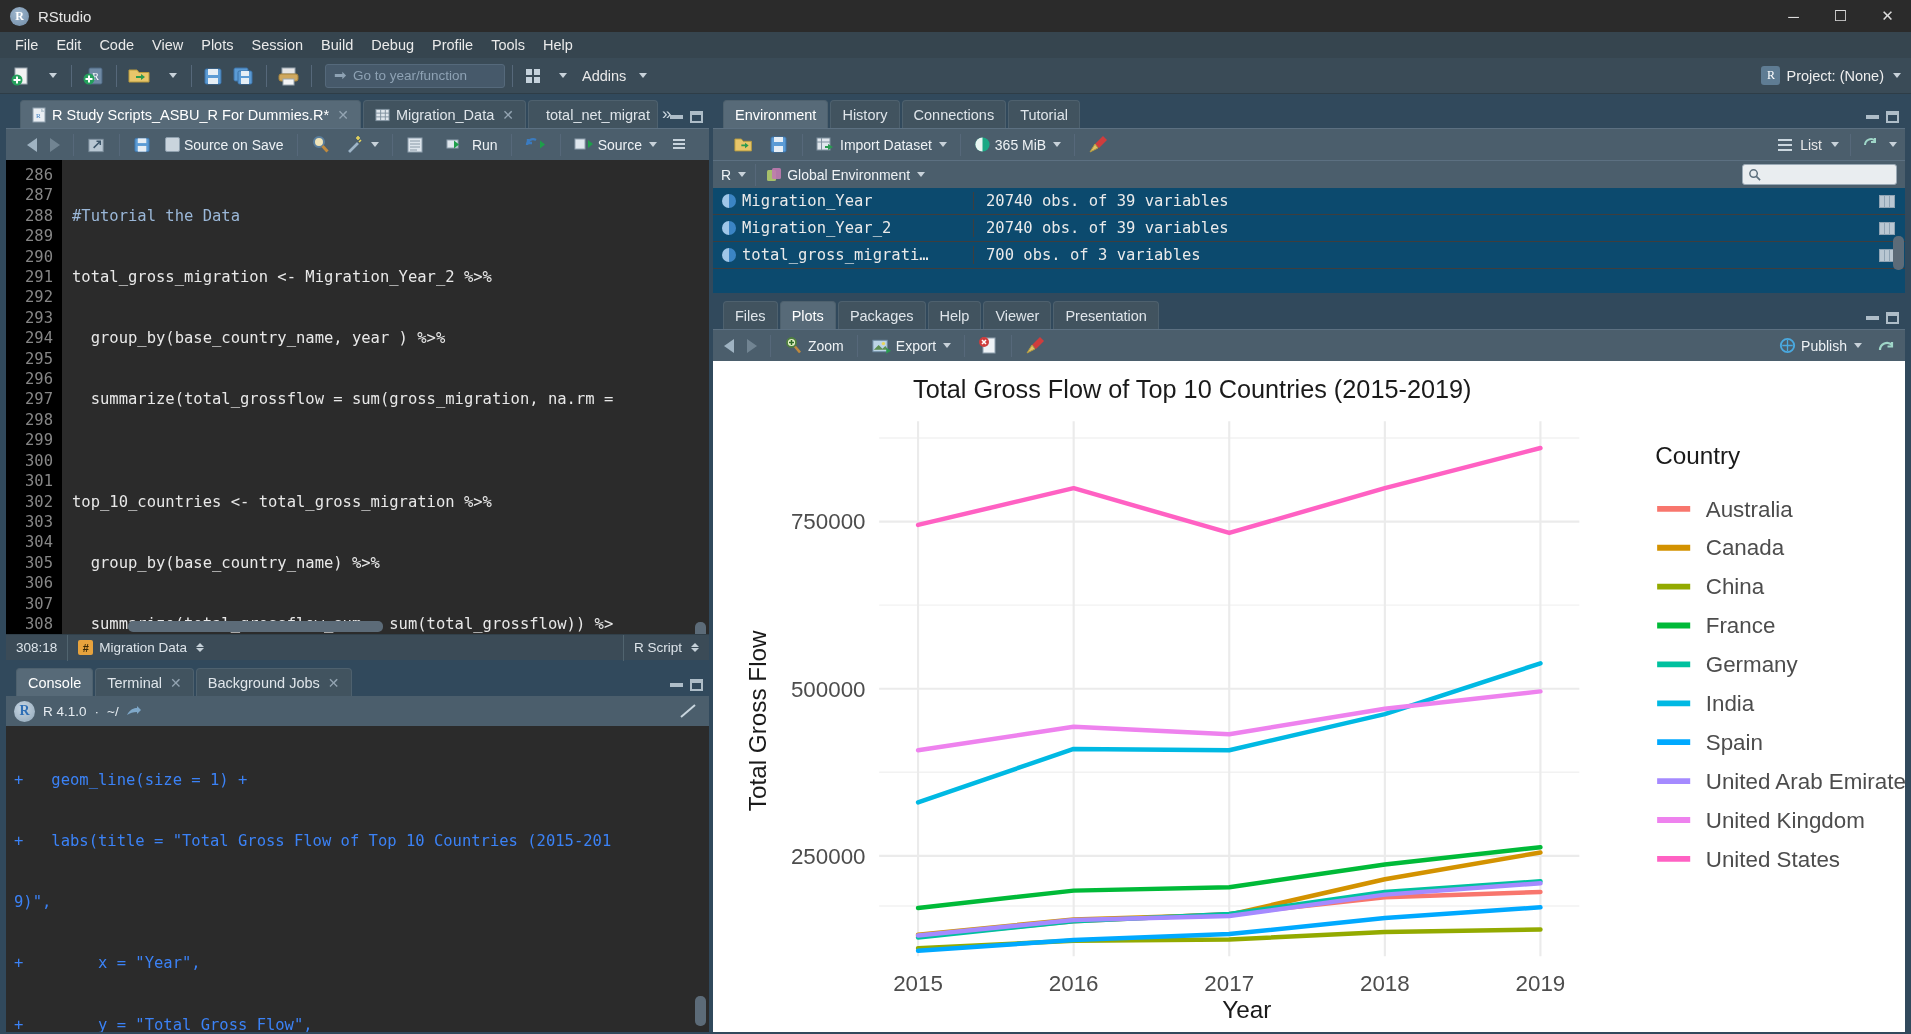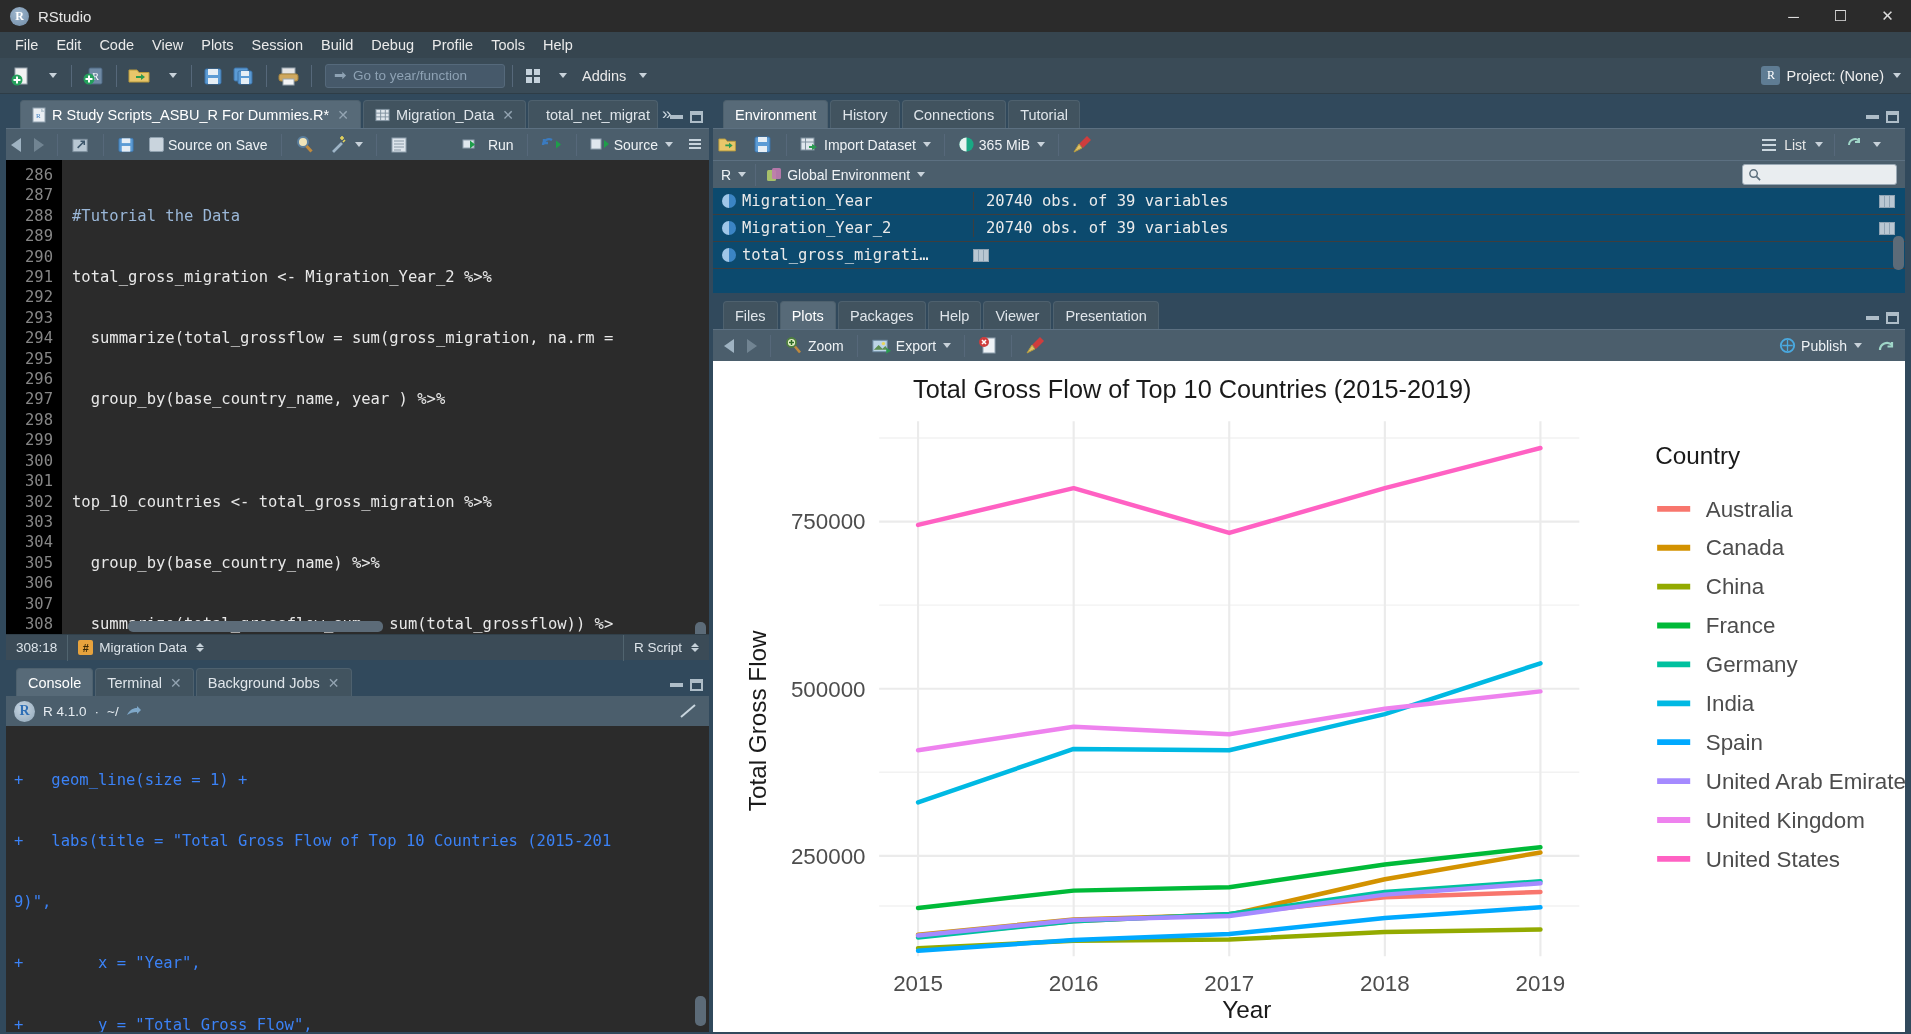--- a/index.html
+++ b/index.html
@@ -86,21 +86,21 @@
   .ptab.active { background: #576a78; color: #fff; }
   .ptab .x { color: #93a4b2; font-size: 14px; margin-left: 2px; }
   .minmax {
     position: absolute; right: 6px; bottom: 5px; display: flex; gap: 7px; align-items: center;
   }
   .mm-min { width: 13px; height: 4px; background: #aebdc8; }
   .mm-max { width: 13px; height: 12px; border: 2px solid #aebdc8; border-top-width: 4px; }
 
   .pane-toolbar {
     height: 32px; background: #4b5e6c; display: flex; align-items: center;
-    padding: 0 0; gap: 3px; border-top: 1px solid #5c7081; position: relative;
+    padding: 0 16px; gap: 3px; border-top: 1px solid #5c7081; position: relative;
   }
   .pt-btn { display: flex; align-items: center; gap: 4px; padding: 2px 5px;
             font-size: 14px; color: #eef2f5; height: 26px; }
 
   
   #editor-pane { flex: 0 0 auto; height: 562px; }
   #editor-body {
     flex: 1; background: #2b2b2b; display: flex; overflow: hidden;
     position: relative; font-family: "DejaVu Sans Mono", monospace; font-size: 15.5px;
   }
@@ -458,22 +458,22 @@
           <div>304</div>
           <div>305</div>
           <div>306</div>
           <div>307</div>
           <div>308</div>
 
         </div>
         <div id="codearea">
           <div class="c-com">#Tutorial the Data</div>
           <div>total_gross_migration &lt;- Migration_Year_2 %&gt;%</div>
+          <div>  group_by(base_country_name, year ) %&gt;%</div>
           <div>  summarize(total_grossflow = sum(gross_migration, na.rm =</div>
-          <div>  group_by(base_country_name, year ) %&gt;%</div>
           <div></div>
           <div>top_10_countries &lt;- total_gross_migration %&gt;%</div>
           <div>  group_by(base_country_name) %&gt;%</div>
           <div>  summarize(total_grossflow_sum = sum(total_grossflow)) %&gt;</div>
           
           
           
           <div></div>
           
           
@@ -613,21 +613,21 @@
           <div class="caret"></div>
         </div>
         <div class="tb-sep"></div>
         <div class="pt-btn">
           <svg width="22" height="19" viewBox="0 0 22 19">
             <path d="M15 1l4 4-8 8-4-4z" fill="#cf3d3d"></path>
             <path d="M7 9l-5 8 8-4z" fill="#e0c066" stroke="#b59c3e"></path>
           </svg>
         </div>
 
-        <div style="position:absolute;right:24px;display:flex;align-items:center;gap:6px">
+        <div style="position:absolute;right:8px;display:flex;align-items:center;gap:6px">
           <svg width="18" height="16" viewBox="0 0 18 16">
             <path d="M2 3h14M2 8h14M2 13h14" stroke="#cbd7df" stroke-width="2"></path>
           </svg>
           <span style="font-size:14px">List</span>
           <div class="caret"></div>
           <div class="tb-sep"></div>
           <svg width="18" height="18" viewBox="0 0 18 18">
             <path d="M3 9a6 6 0 0 1 10-4.3" stroke="#9fd6c8" stroke-width="2" fill="none"></path>
             <path d="M13 2v4h-4" stroke="#9fd6c8" stroke-width="2" fill="none"></path>
           </svg>
@@ -662,20 +662,21 @@
         </div>
         <div class="env-row">
           <span class="expander"></span>
           <span class="env-name">Migration_Year_2</span>
           <span class="env-val">20740 obs. of 39 variables</span>
           <span class="env-grid-icon"></span>
         </div>
         <div class="env-row">
           <span class="expander"></span>
           <span class="env-name">total_gross_migrati…</span>
+          <span class="env-val">700 obs. of 3 variables</span>
           <span class="env-grid-icon"></span>
         </div>
         <div id="env-vscroll">
             <div class="thumb"></div>
           </div>
       </div>
     </div>
 
     <div class="pane" id="plot-pane">
       <div class="pane-tabs" style="padding-left:10px">

